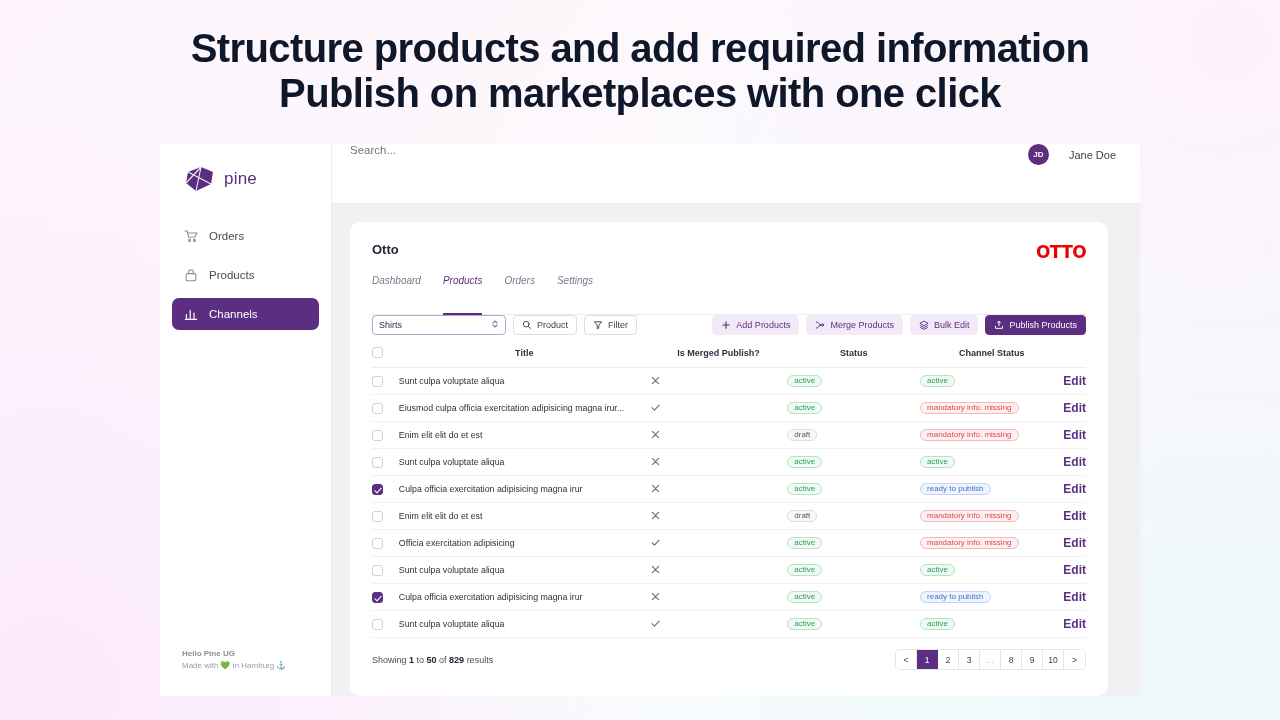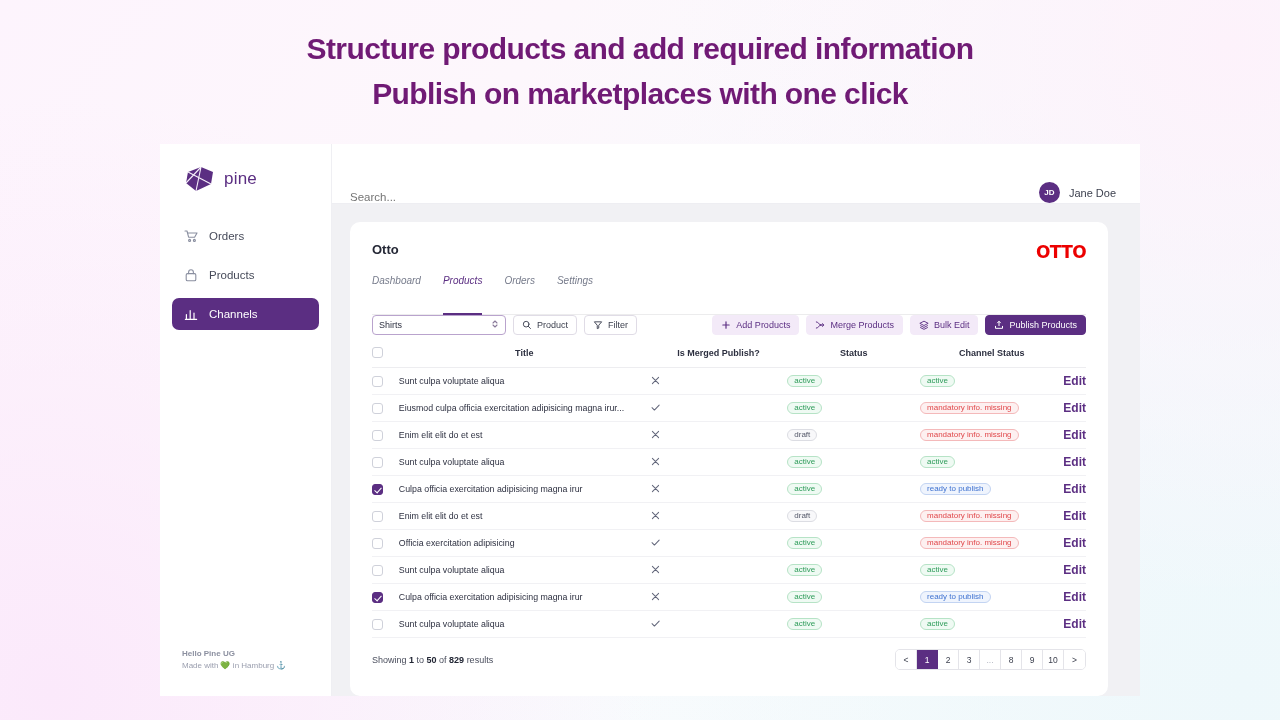--- a/index.html
+++ b/index.html
@@ -14,23 +14,23 @@
       radial-gradient(circle at 96% 6%, #fdf2fb 0%, rgba(253,242,251,0) 40%),
       radial-gradient(circle at 97% 95%, #eef8fb 0%, rgba(238,248,251,0) 45%),
       linear-gradient(125deg, #fdf4fd 0%, #fdf7fc 32%, #f8fbfd 66%, #f3fafc 100%);
     position: relative;
   }
 
   
   .headline {
     position: absolute; top: 26px; left: 0; width: 1280px;
     text-align: center;
-    color: #701a75;
+    color: #0f172a;
     font-weight: bold;
-    font-size: 30px;
+    font-size: 40px;
     line-height: 45px;
     letter-spacing: -0.6px;
   }
   .headline .l2 { display: block; }
 
   
   .app {
     position: absolute; left: 160px; top: 144px;
     width: 980px; height: 552px;
     background: #ffffff;
@@ -59,28 +59,28 @@
   .nav-item .ico svg { display:block; }
   .nav-item.active { background: #5b2e82; color: #ffffff; }
 
   .side-footer { position: absolute; left: 22px; bottom: 26px; }
   .side-footer .org { font-size: 8px; font-weight: bold; color: #8c90a0; margin-bottom: 3px; }
   .side-footer .made { font-size: 8px; color: #9a9eae; }
 
   
   .main { flex: 1; display: flex; flex-direction: column; background: #f1f1f4; }
   .topbar {
-    height: 60px; background: #ffffff; display: flex; align-items: flex-end;
+    height: 60px; background: #ffffff; display: flex; align-items: flex-start;
     padding: 0 24px 0 18px; border-bottom: 1px solid #eeeef2;
   }
   .search-input {
     flex: 1; border: none; outline: none; font-size: 11.5px;
     color: #9297a6; font-family: "Liberation Sans", sans-serif; background: transparent;
   }
-  .user { display: flex; align-items: center; gap: 9px; }
+  .user { display: flex; align-items: center; gap: 20px; }
   .avatar {
     width: 21px; height: 21px; border-radius: 50%; background: #5b2e82;
     color: #fff; font-size: 8px; font-weight: bold;
     display: flex; align-items: center; justify-content: center;
   }
   .user-name { font-size: 11px; color: #3b3f4d; }
 
   
   .content { flex: 1; padding: 18px 32px 0 18px; overflow: hidden; }
   .card {

